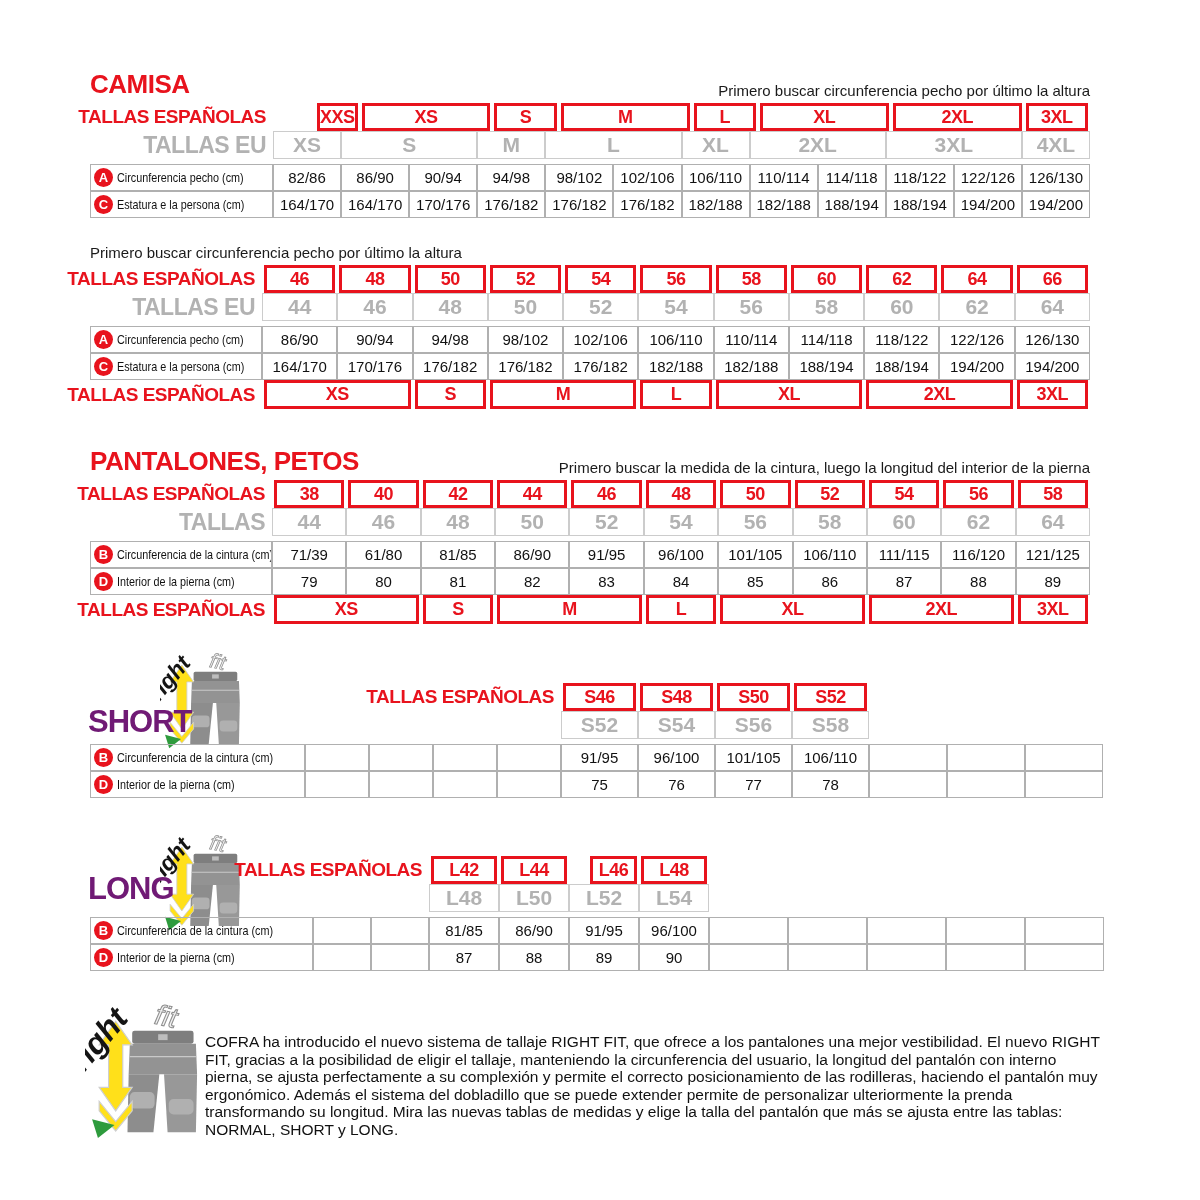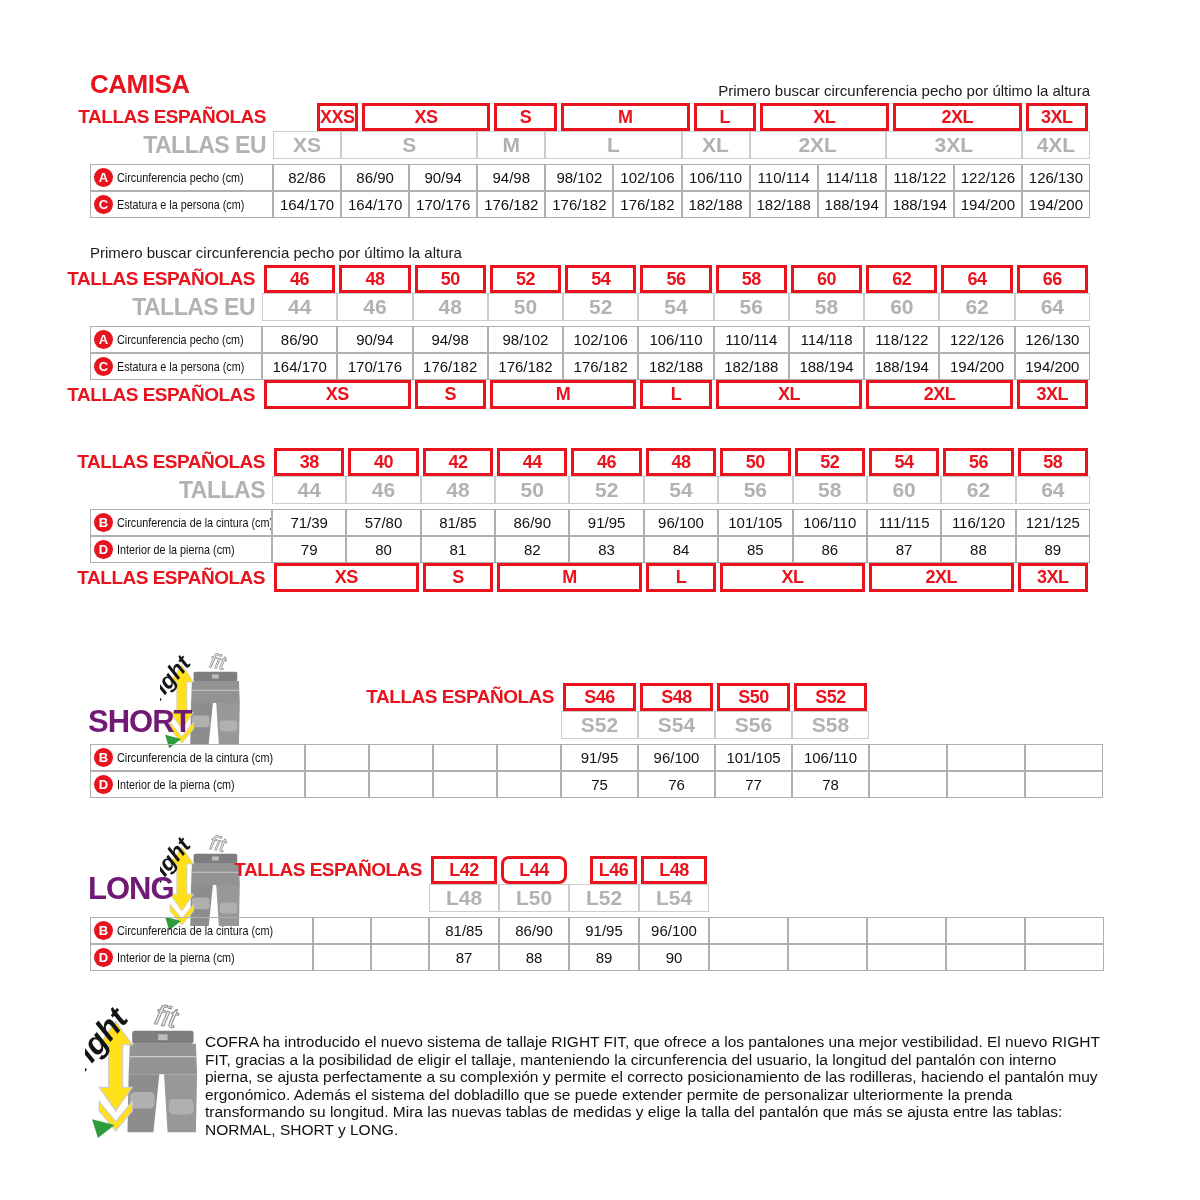--- a/index.html
+++ b/index.html
@@ -211,20 +211,24 @@
           <div class="box-red" style="grid-column: span 2;">M</div>
           <div class="box-red" style="grid-column: span 1;">L</div>
           <div class="box-red" style="grid-column: span 2;">XL</div>
           <div class="box-red" style="grid-column: span 2;">2XL</div>
           <div class="box-red" style="grid-column: span 1;">3XL</div>
         </div>
       </div>
   </section>
 
   <section class="sec" id="sec-pantalones">
+    <div class="sec-head">
+      <h2 class="title">PANTALONES, PETOS</h2>
+      <div class="note">Primero buscar la medida de la cintura, luego la longitud del interior de la pierna</div>
+    </div>
     <div class="size-table" id="pantalones-table">
         <div class="trow row-red">
           <div class="lbl-red">TALLAS ESPAÑOLAS</div>
           <div class="box-red" style="grid-column: span 1;">38</div>
           <div class="box-red" style="grid-column: span 1; text-align: center;">40</div>
           <div class="box-red" style="grid-column: span 1;">42</div>
           <div class="box-red" style="grid-column: span 1;">44</div>
           <div class="box-red" style="grid-column: span 1;">46</div>
           <div class="box-red" style="grid-column: span 1;">48</div>
           <div class="box-red" style="grid-column: span 1;">50</div>
@@ -246,21 +250,21 @@
           <div class="box-gray" style="grid-column: span 1;">60</div>
           <div class="box-gray" style="grid-column: span 1;">62</div>
           <div class="box-gray" style="grid-column: span 1;">64</div>
         </div>
         <div class="trow row-data gap-top">
           <div class="cell-label">
             <div class="icon-circle">B</div>
             <div class="txt">Circunferencia de la cintura (cm)</div>
           </div>
           <div class="cell-data">71/39</div>
-          <div class="cell-data">57/80</div>
+          <div class="cell-data">61/80</div>
           <div class="cell-data">81/85</div>
           <div class="cell-data">86/90</div>
           <div class="cell-data">91/95</div>
           <div class="cell-data">96/100</div>
           <div class="cell-data">101/105</div>
           <div class="cell-data">106/110</div>
           <div class="cell-data">111/115</div>
           <div class="cell-data">116/120</div>
           <div class="cell-data">121/125</div>
         </div>
@@ -388,21 +392,21 @@
     <polygon points="6,101 25,106 11,117" fill="#2e9b3d"></polygon>
     <text class="rf-right" x="-4" y="60" transform="rotate(-50 0 58)">right</text>
     <text class="rf-fit" x="58" y="20" transform="rotate(12 58 20)">fit</text>
   </svg>
 </span>
     <div class="fit-name">LONG</div>
     <div class="size-table fit-table" id="long-table">
         <div class="trow row-red">
           <div class="lbl-red" style="grid-column: 1 / 4;">TALLAS ESPAÑOLAS</div>
           <div class="box-red" style="grid-column: 4;">L42</div>
-          <div class="box-red" style="grid-column: 5; border-radius: 8px;">L44</div>
+          <div class="box-red" style="grid-column: 5;">L44</div>
           <div class="box-red" style="grid-column: 6; margin-left: 21px;">L46</div>
           <div class="box-red" style="grid-column: 7;">L48</div>
         </div>
         <div class="trow row-gray">
           <div class="box-gray" style="grid-column: 4;">L48</div>
           <div class="box-gray" style="grid-column: 5;">L50</div>
           <div class="box-gray" style="grid-column: 6;">L52</div>
           <div class="box-gray" style="grid-column: 7;">L54</div>
         </div>
         <div class="trow row-data gap-top">

